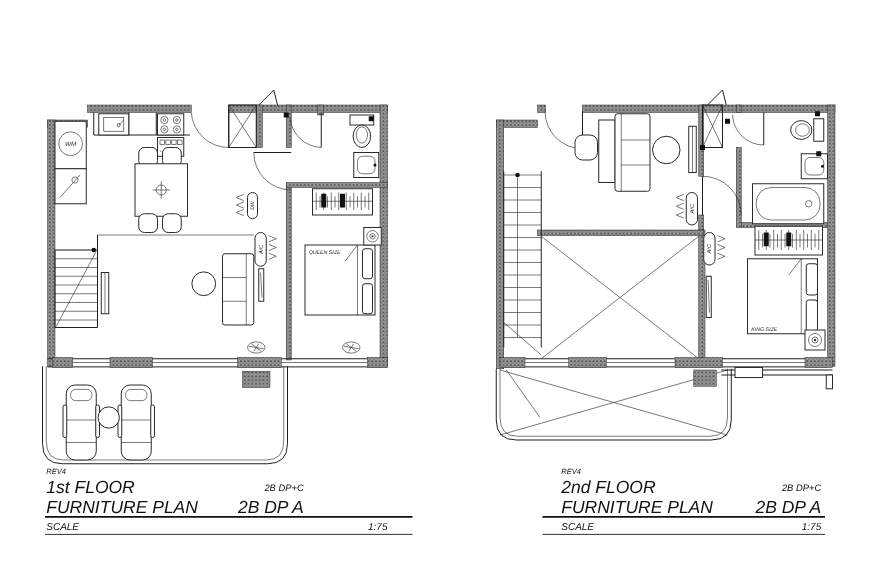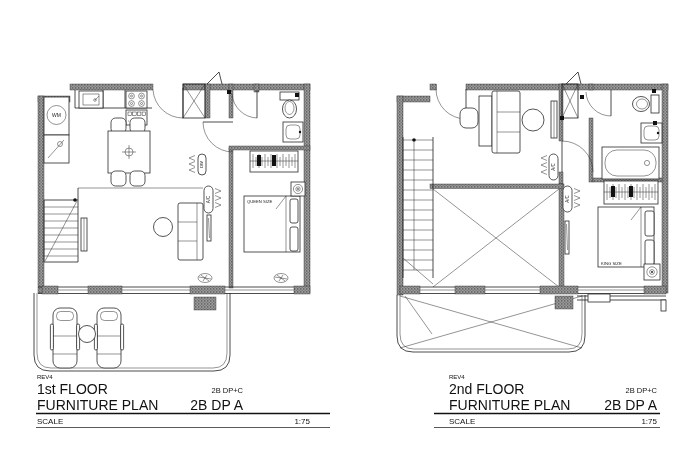--- a/index.html
+++ b/index.html
@@ -1,17 +1,17 @@
 <!DOCTYPE html>
 <html><head>
 <meta charset="utf-8">
 <style>
   html,body{margin:0;padding:0;background:#ffffff;}
   .canvas{position:relative;width:700px;height:456px;background:#fff;overflow:hidden;
-          font-family:"Liberation Sans",sans-serif;}
+          font-family:"Liberation Sans",sans-serif;font-style:italic;}
   svg{position:absolute;left:0;top:0;}
   .ln{fill:none;stroke:#1f1f1f;stroke-width:.8;}
   .thin{fill:none;stroke:#2a2a2a;stroke-width:.5;}
   .wall{fill:url(#stipple);stroke:#2a2a2a;stroke-width:.4;}
   .blk{fill:#111;stroke:none;}
   .furn{fill:#fff;stroke:#2a2a2a;stroke-width:.8;}
   .txt{fill:#111;}
   .tiny{fill:#222;}
 </style>
 </head>

